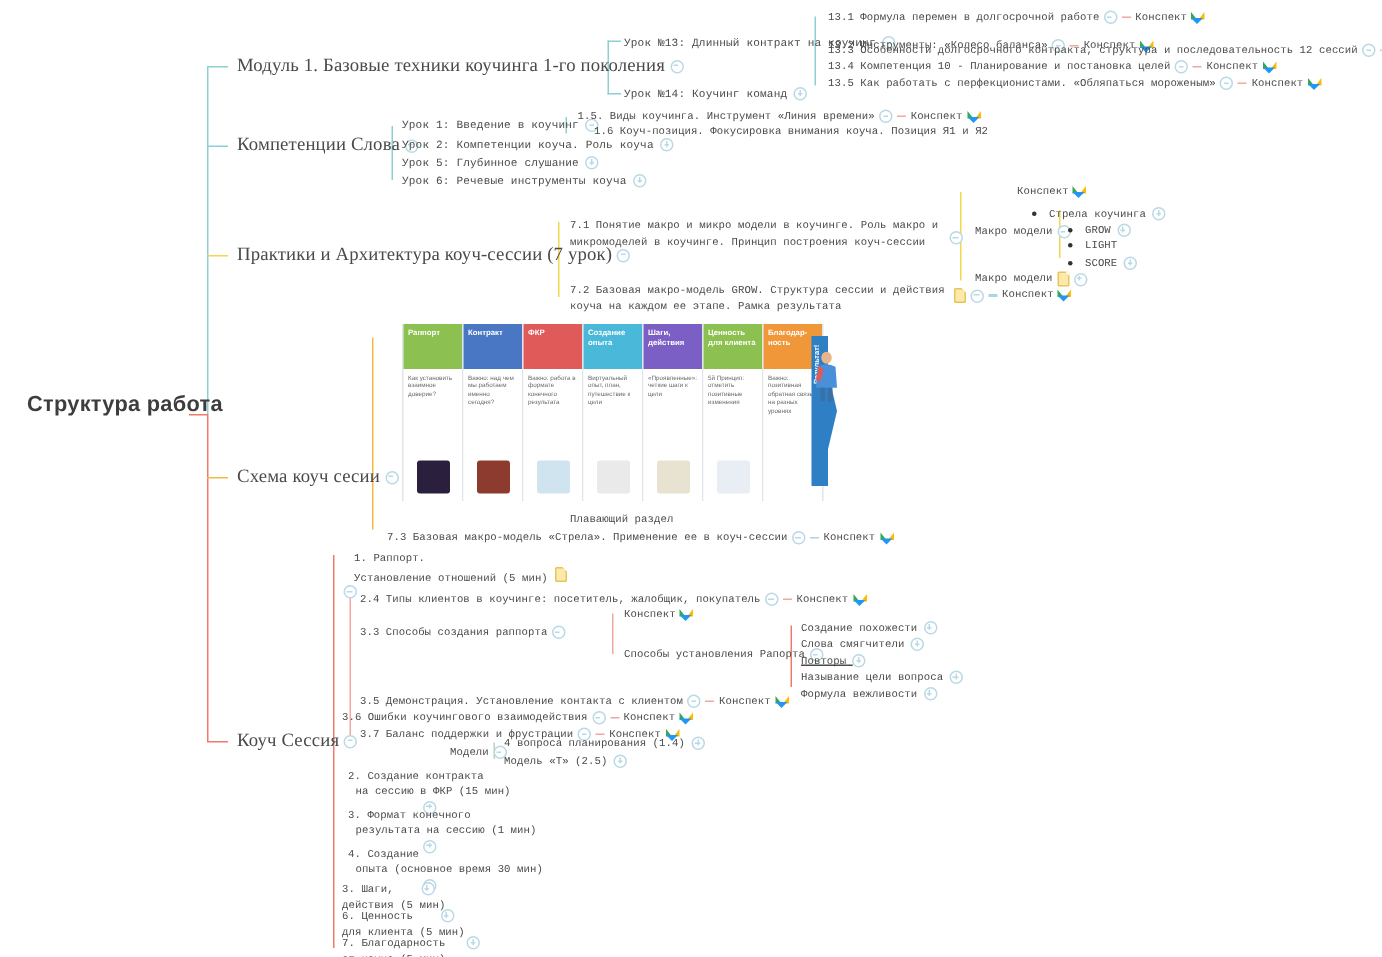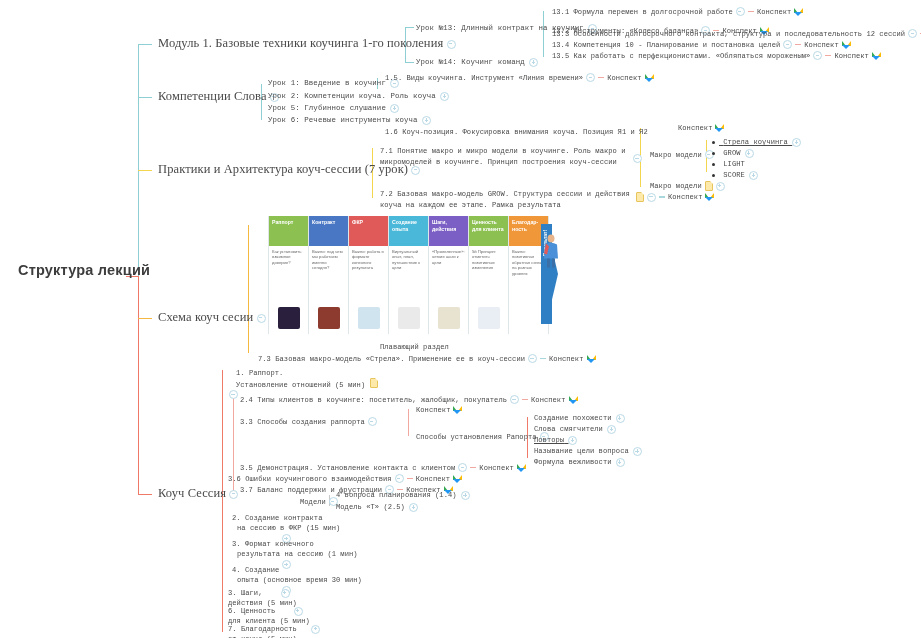--- a/index.html
+++ b/index.html
@@ -88,21 +88,21 @@
 <div class="ln v c-yellow" style="left:706px;top:140px;height:32px;"></div>
 
 <div class="ln v c-orange" style="left:248px;top:225px;height:128px;"></div>
 
 <div class="ln v c-red" style="left:222px;top:370px;height:262px;"></div>
 <div class="ln v c-pink" style="left:233px;top:398px;height:100px;"></div>
 <div class="ln v c-pink" style="left:408px;top:409px;height:27px;"></div>
 <div class="ln v c-red" style="left:527px;top:417px;height:41px;"></div>
 <div class="ln v c-grey" style="left:329px;top:495px;height:11px;"></div>
 
-<div class="node root" style="left:18px;top:262px;">Структура лекций</div>
+<div class="node root" style="left:18px;top:262px;">Структура работа</div>
 
 <div class="node l1" style="left:158px;top:36px;">
   <span>Модуль 1. Базовые техники коучинга 1-го поколения</span>
   <span class="bub"></span>
 </div>
 
 <div class="node l1" style="left:158px;top:89px;">
   <span>Компетенции Слова</span>
   <span class="bub"></span>
 </div>
@@ -203,21 +203,21 @@
   <span>1.5. Виды коучинга. Инструмент «Линия времени»</span>
   <span class="bub"></span>
     <span class="dash"></span>
   <span>Конспект</span>
   <span class="gd">
       <i class="b"></i>
       <i class="c"></i>
       <i class="a"></i>
     </span>
 </div>
-<div class="node l3" style="left:385px;top:84px;margin-top:44px;">1.6 Коуч-позиция. Фокусировка внимания коуча. Позиция Я1 и Я2</div>
+<div class="node l3" style="left:396px;top:84px;">1.6 Коуч-позиция. Фокусировка внимания коуча. Позиция Я1 и Я2</div>
 
 <div class="node l3 wrap" style="left:380px;top:146px;width:262px;line-height:1.5;">7.1 Понятие макро и микро модели в коучинге. Роль макро и микромоделей в коучинге. Принцип построения коуч-сессии</div>
 <span class="bub" style="position:absolute;left:633px;top:154px;"></span>
 
 <div class="node l3 row" style="left:678px;top:124px;">
   <span>Конспект</span>
   <span class="gd">
       <i class="b"></i>
       <i class="c"></i>
       <i class="a"></i>
@@ -226,21 +226,21 @@
 <div class="node l3 row" style="left:650px;top:150px;">
   <span>Макро модели</span>
   <span class="bub"></span>
 </div>
 <div class="node l3 row" style="left:650px;top:181px;">
   <span>Макро модели</span>
   <span class="doc"></span>
   <span class="bub plus"></span>
 </div>
 
-<div class="node l3" style="left:712px;top:138px;text-decoration:underline;">
+<div class="node l3" style="left:688px;top:138px;">
   <span class="bl"></span>
   <span>Стрела коучинга</span>
   <span class="bub plus"></span>
 </div>
 <div class="node l3" style="left:712px;top:149px;">
   <span class="bl"></span>
   <span>GROW</span>
   <span class="bub plus"></span>
 </div>
 <div class="node l3" style="left:712px;top:160px;">

